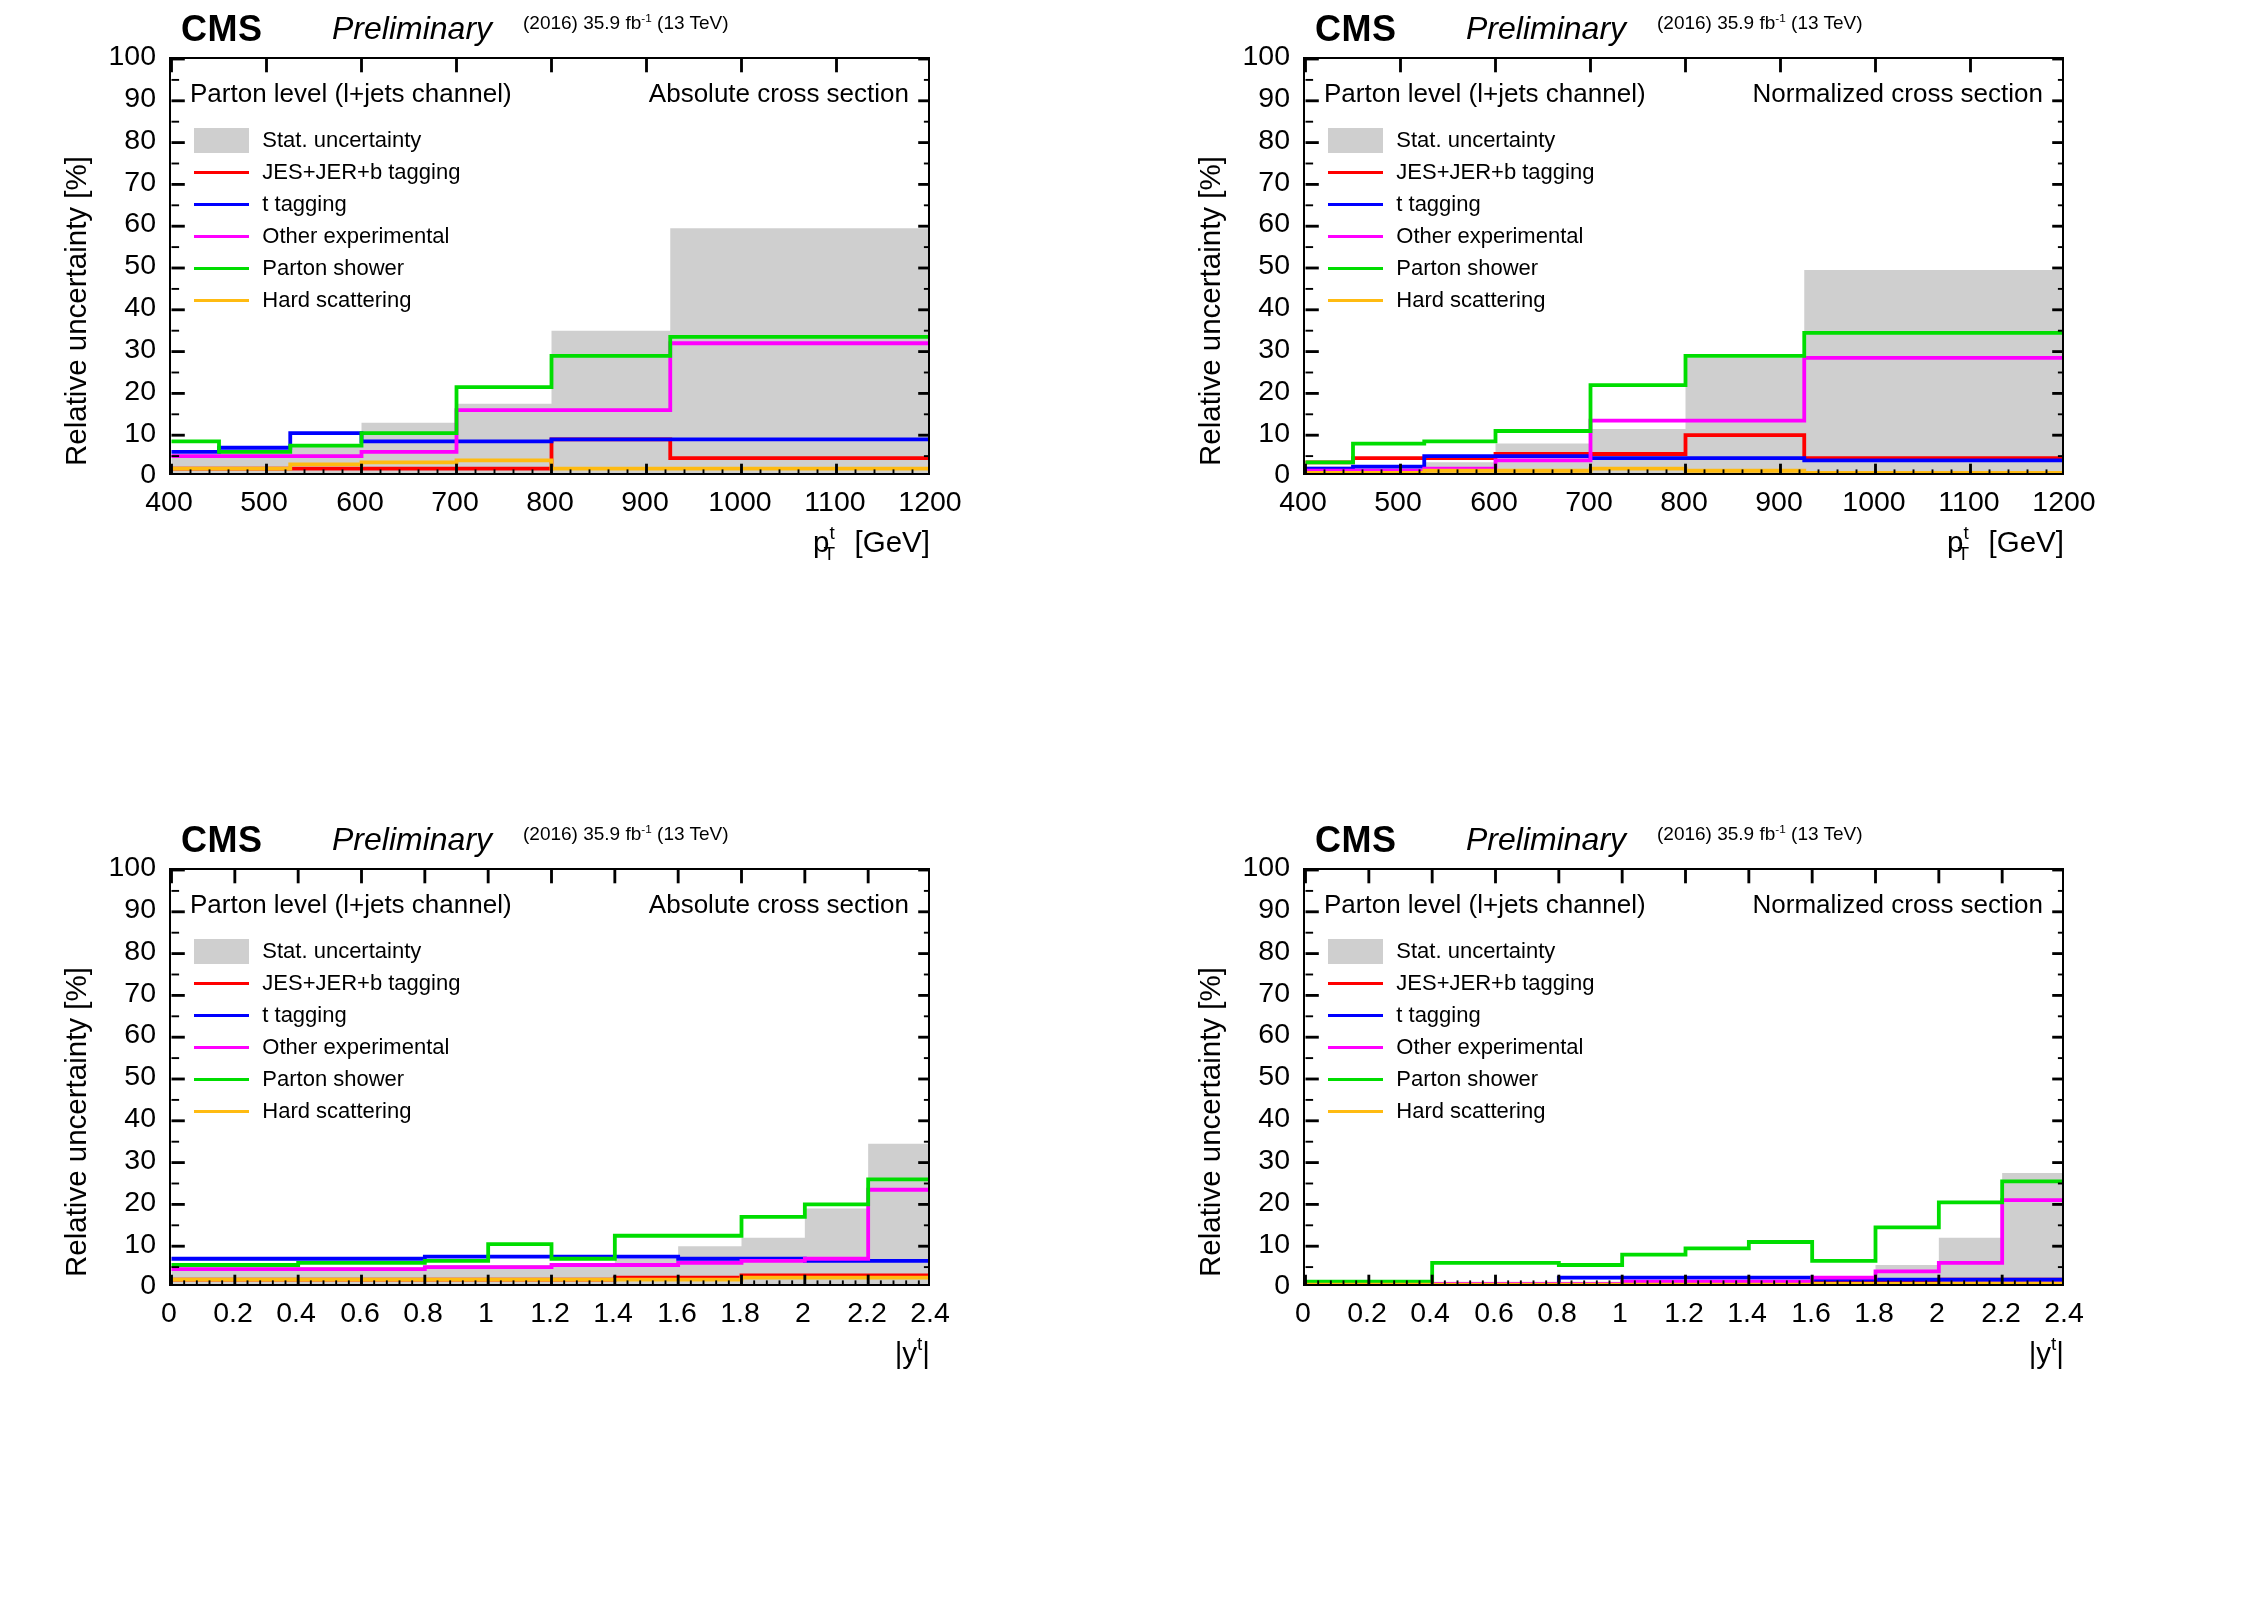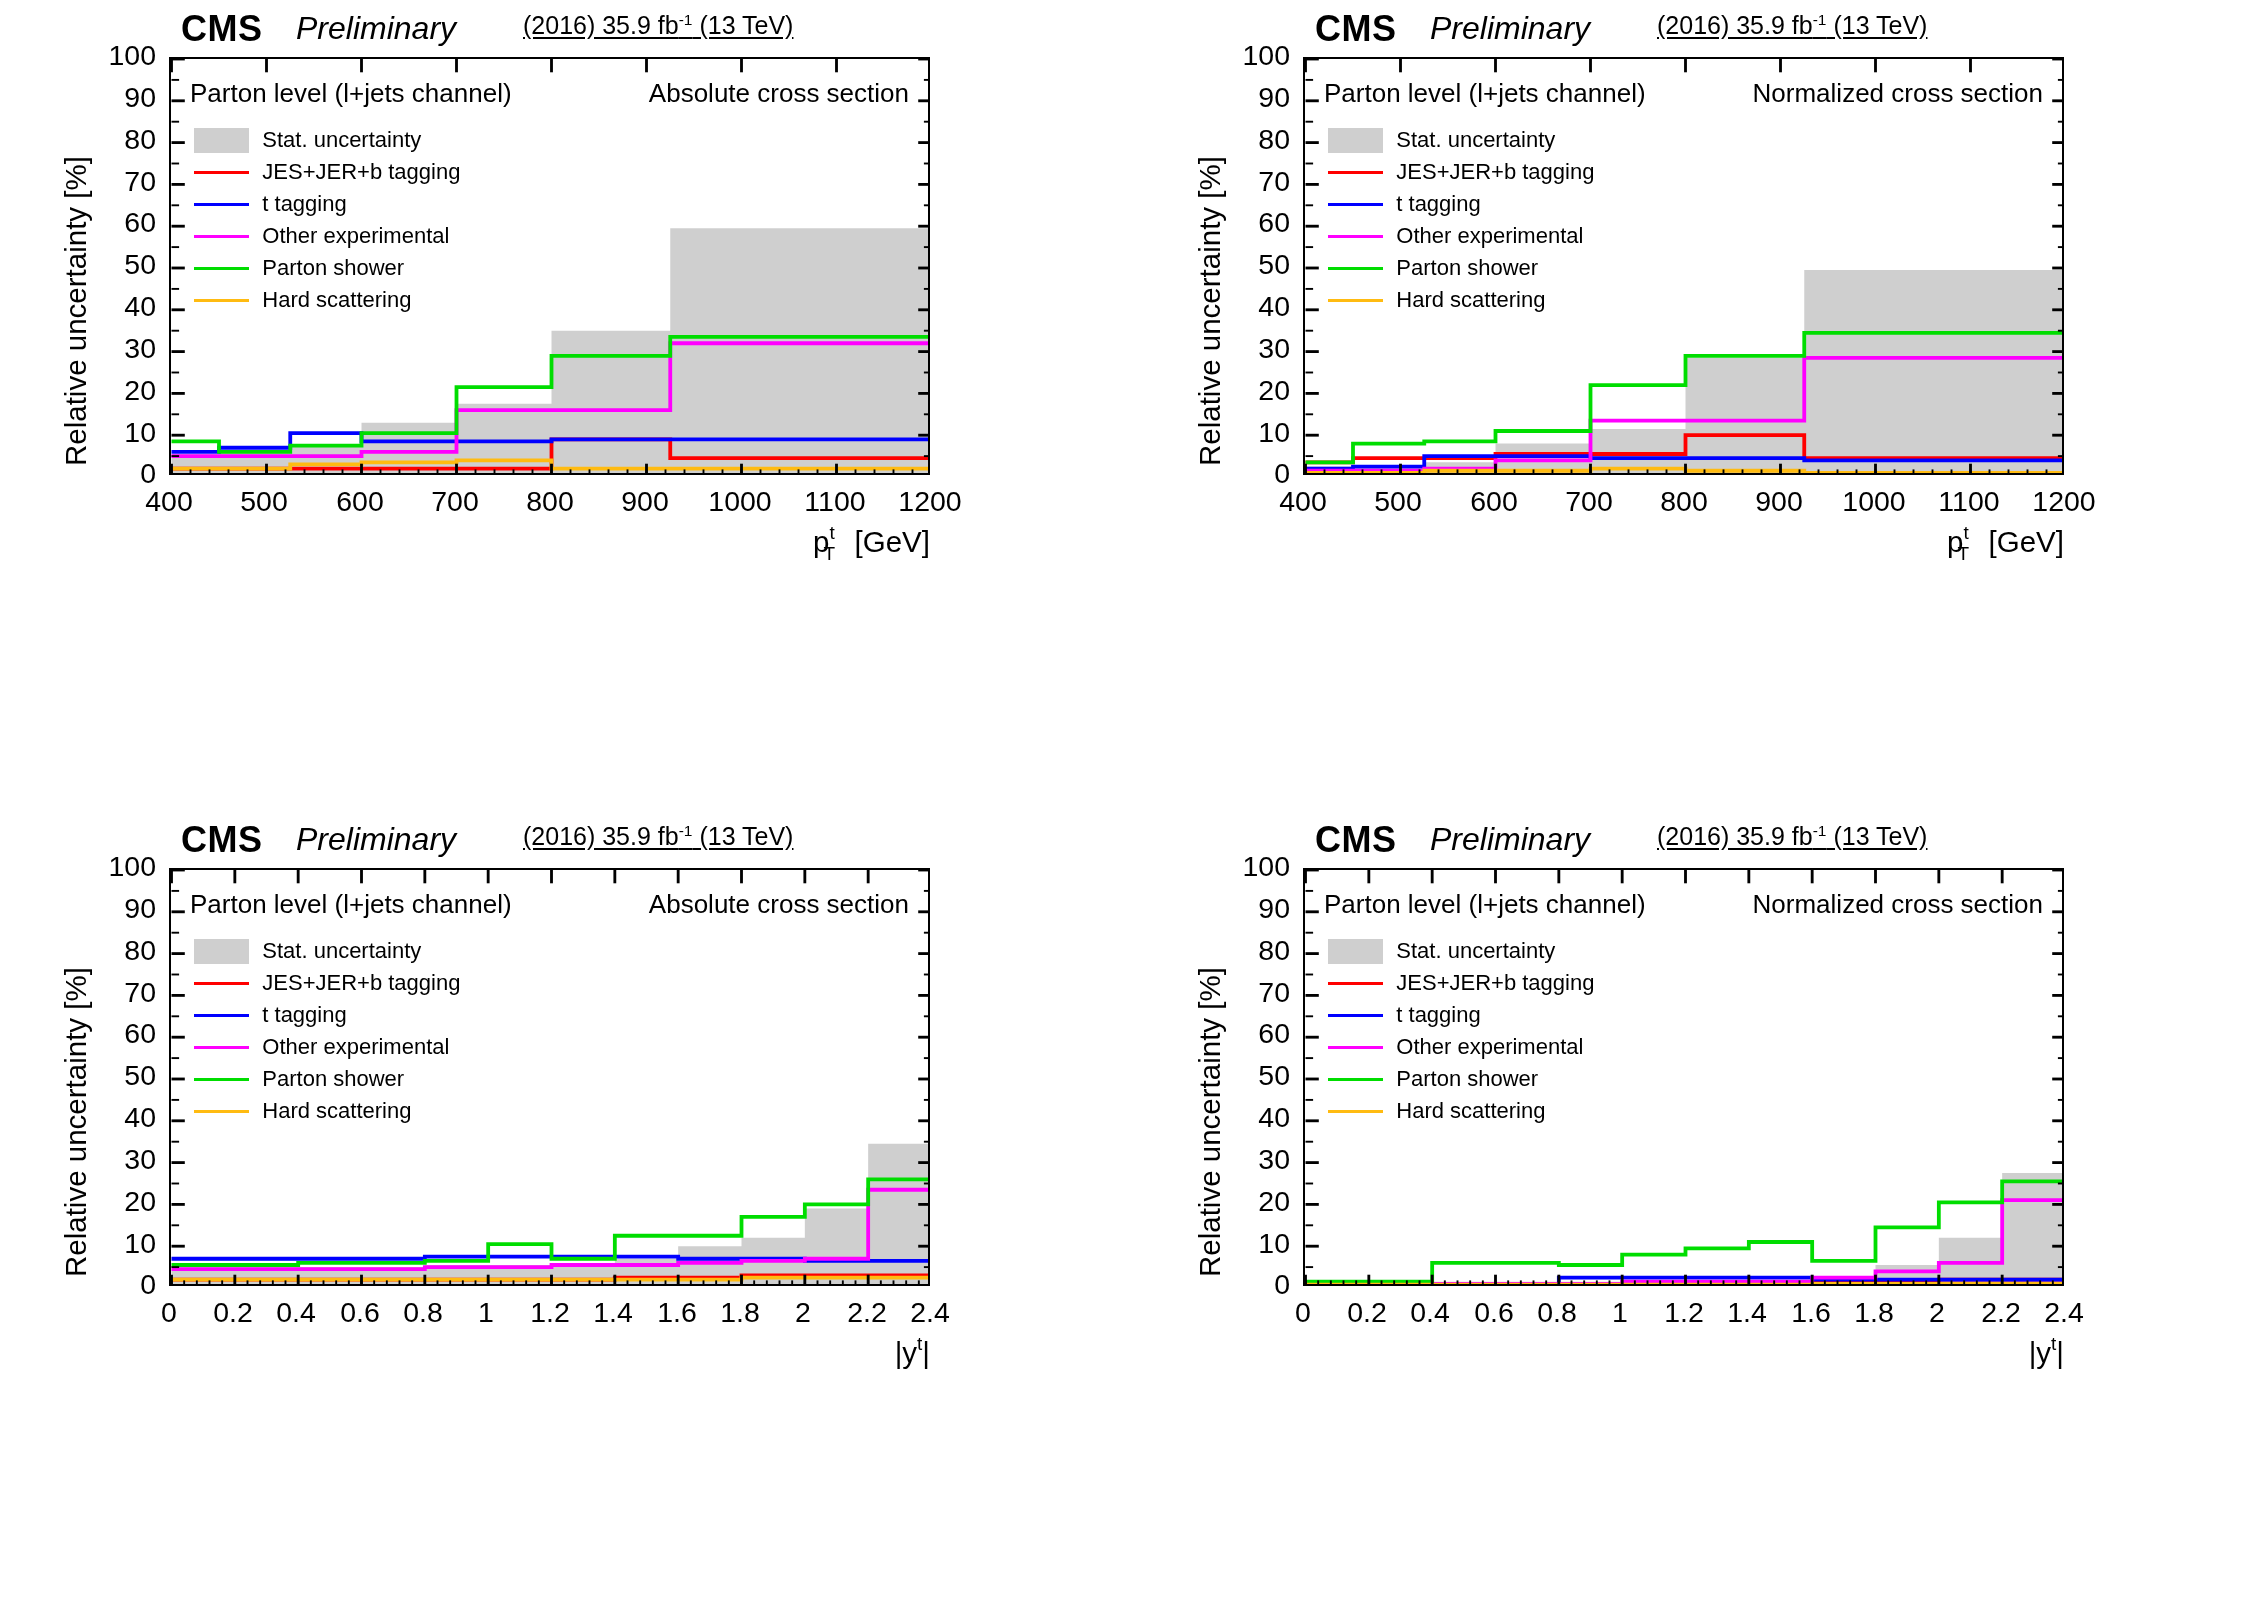--- a/index.html
+++ b/index.html
@@ -2,22 +2,22 @@
 <html style="font-size:15px"><head>
 <meta charset="utf-8">
 <style>
   html,body{margin:0;padding:0;background:#ffffff;}
   body{width:2267px;height:1623px;font-family:"Liberation Sans",sans-serif;color:#000;}
   .grid{display:grid;grid-template-columns:1134px 1134px;grid-template-rows:811px 811px;width:2267px;height:1623px;}
   .panel{position:relative;width:1134px;height:811px;box-sizing:border-box;}
   .plotarea{position:absolute;border:2.9px solid #000;box-sizing:border-box;background:#fff;overflow:hidden;}
   .hdr{position:absolute;font-size:29.5px;white-space:nowrap;}
   .cms{font-weight:bold;font-size:36px;letter-spacing:0.5px;}
-  .prelim{font-style:italic;font-size:32px;}
-  .lumi{font-size:25px;text-decoration:underline;}
+  .prelim{font-style:italic;font-size:32px;margin-left:36px;}
+  .lumi{font-size:19px;}
   .ylabel{position:absolute;transform-origin:0 0;transform:rotate(-90deg);font-size:29.5px;white-space:nowrap;}
   .xlabel{position:absolute;font-size:29.5px;white-space:nowrap;}
   .tick-lbl{position:absolute;font-size:28.5px;white-space:nowrap;}
   .note{position:absolute;font-size:26px;white-space:nowrap;}
   .legend{position:absolute;font-size:22px;}
   .legrow{display:flex;align-items:center;height:32px;}
   .legkey{width:55px;height:21px;margin-right:13.3px;flex:0 0 55px;}
   .legkey.line{height:0;border-top:3.8px solid;}
   .legkey.box{background:#cfcfcf;height:25px;}
   svg{display:block;}

